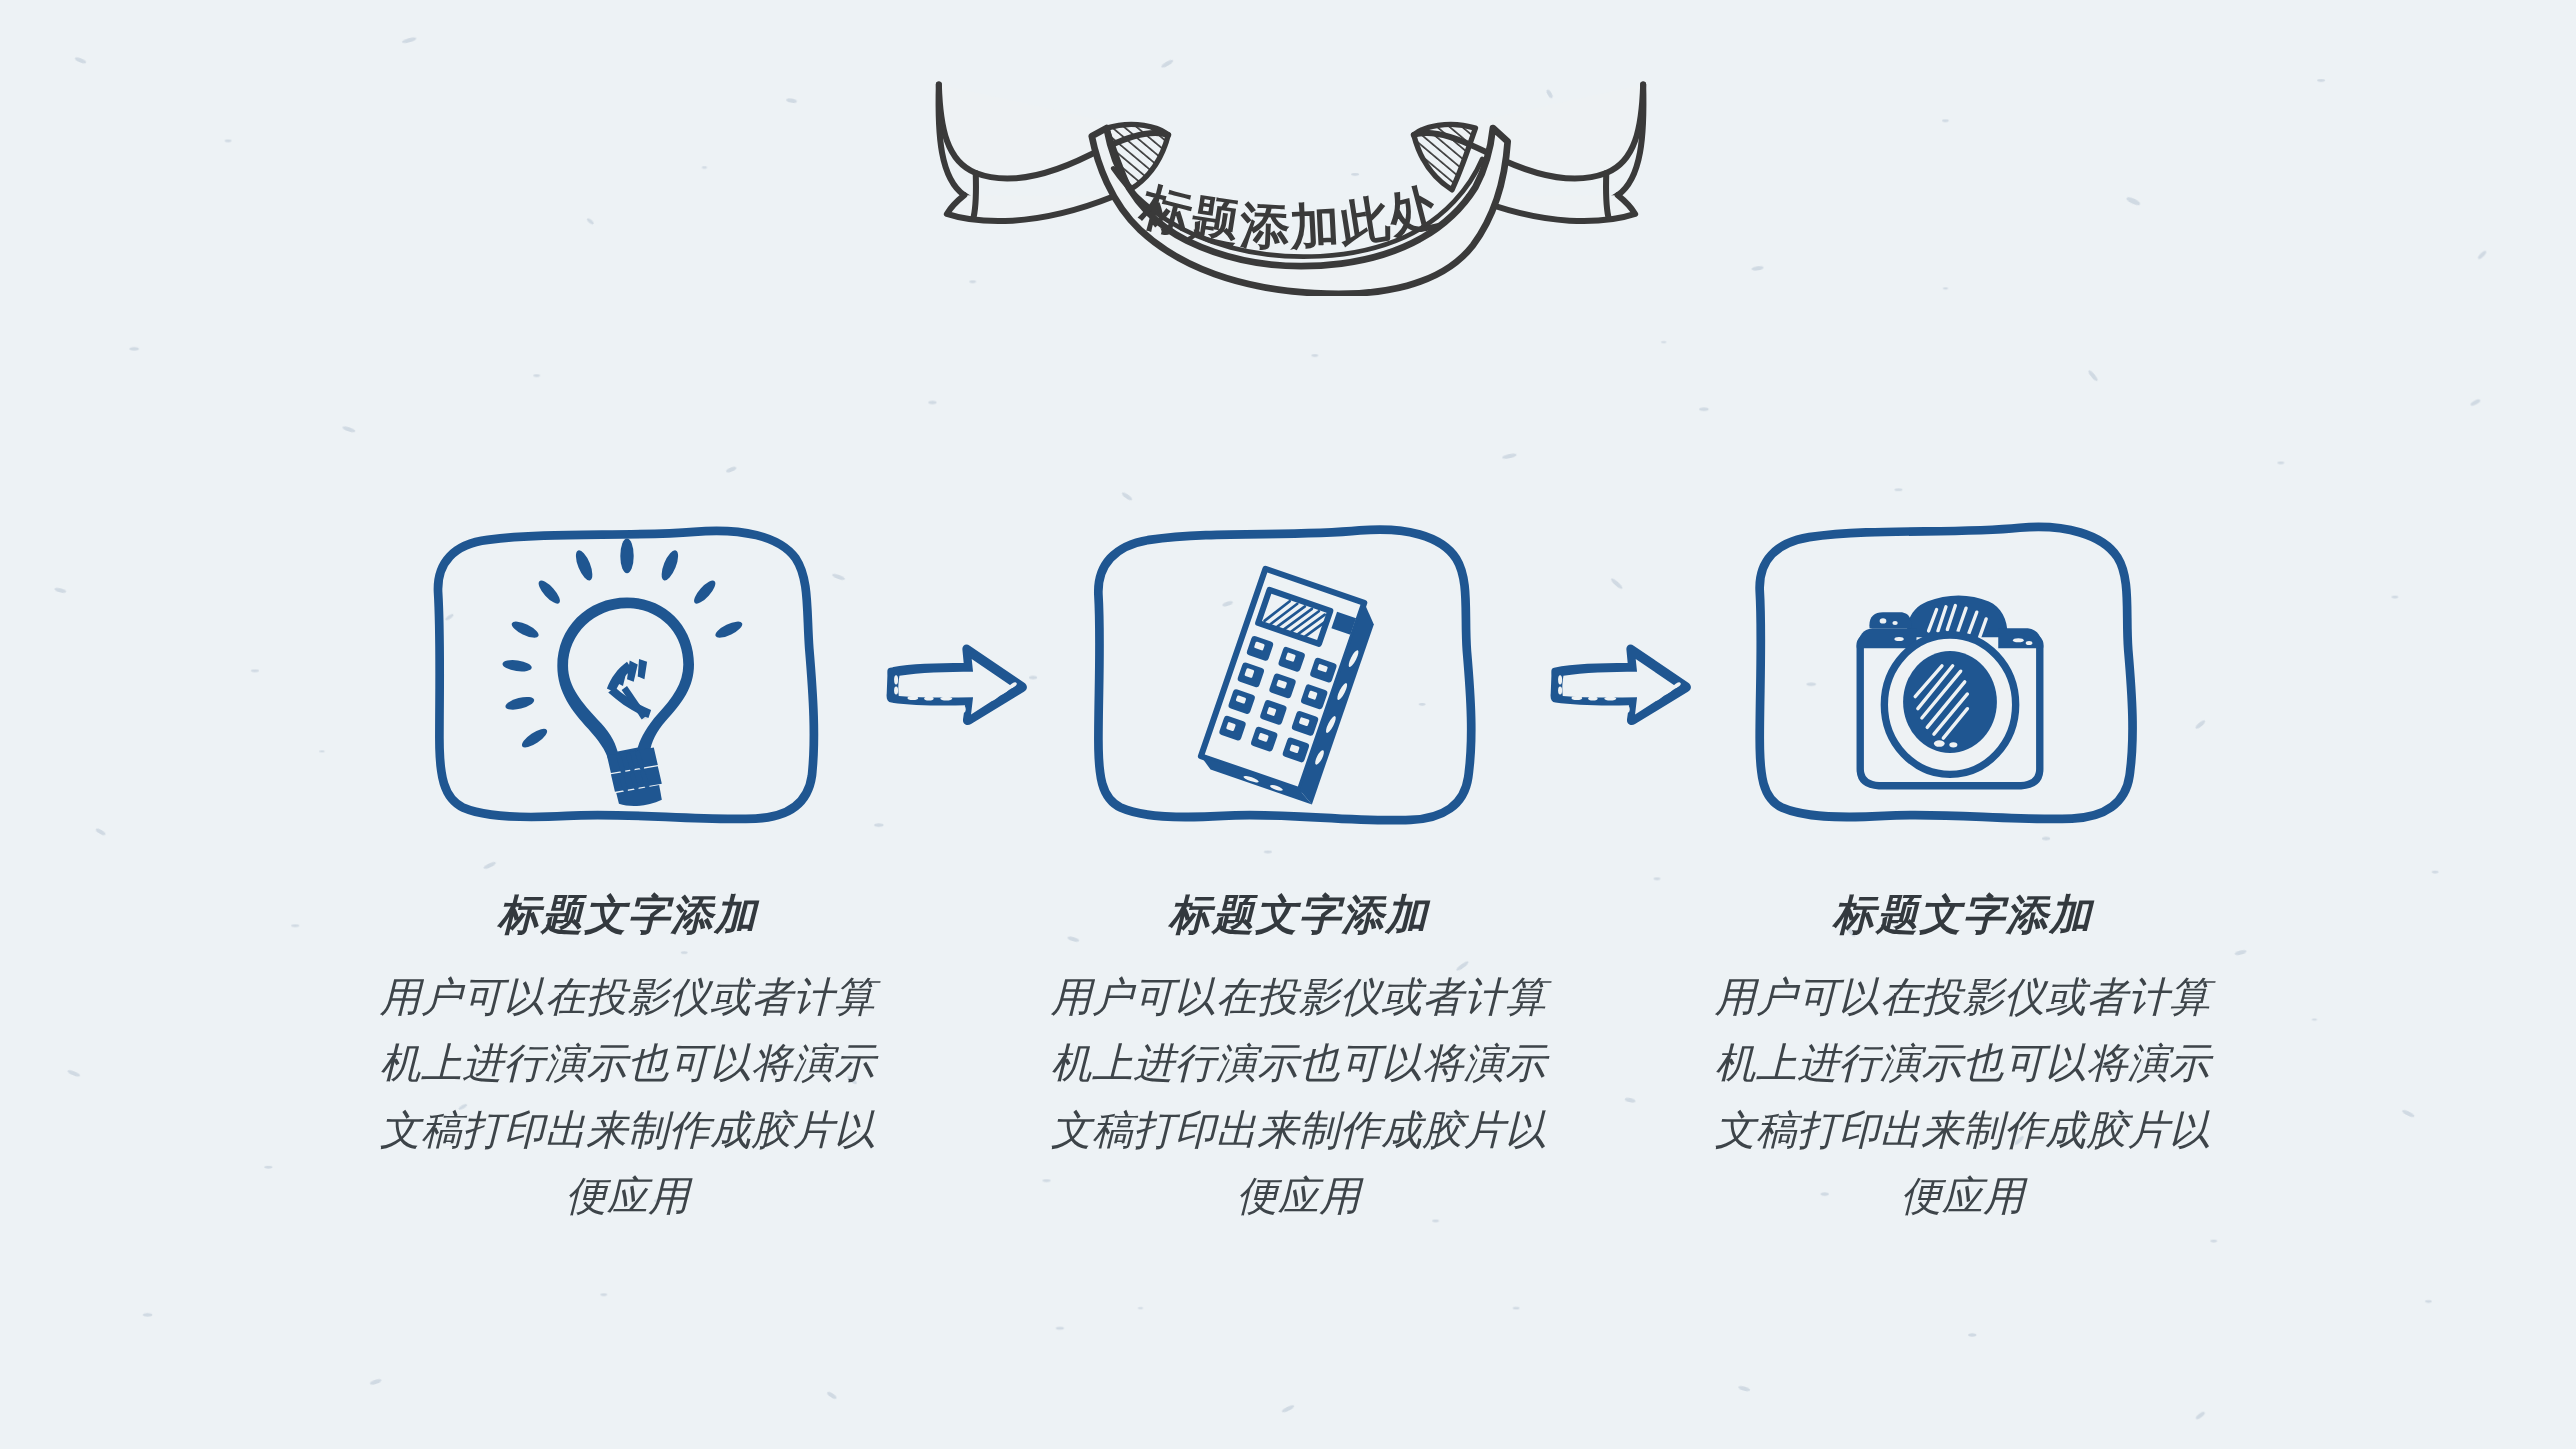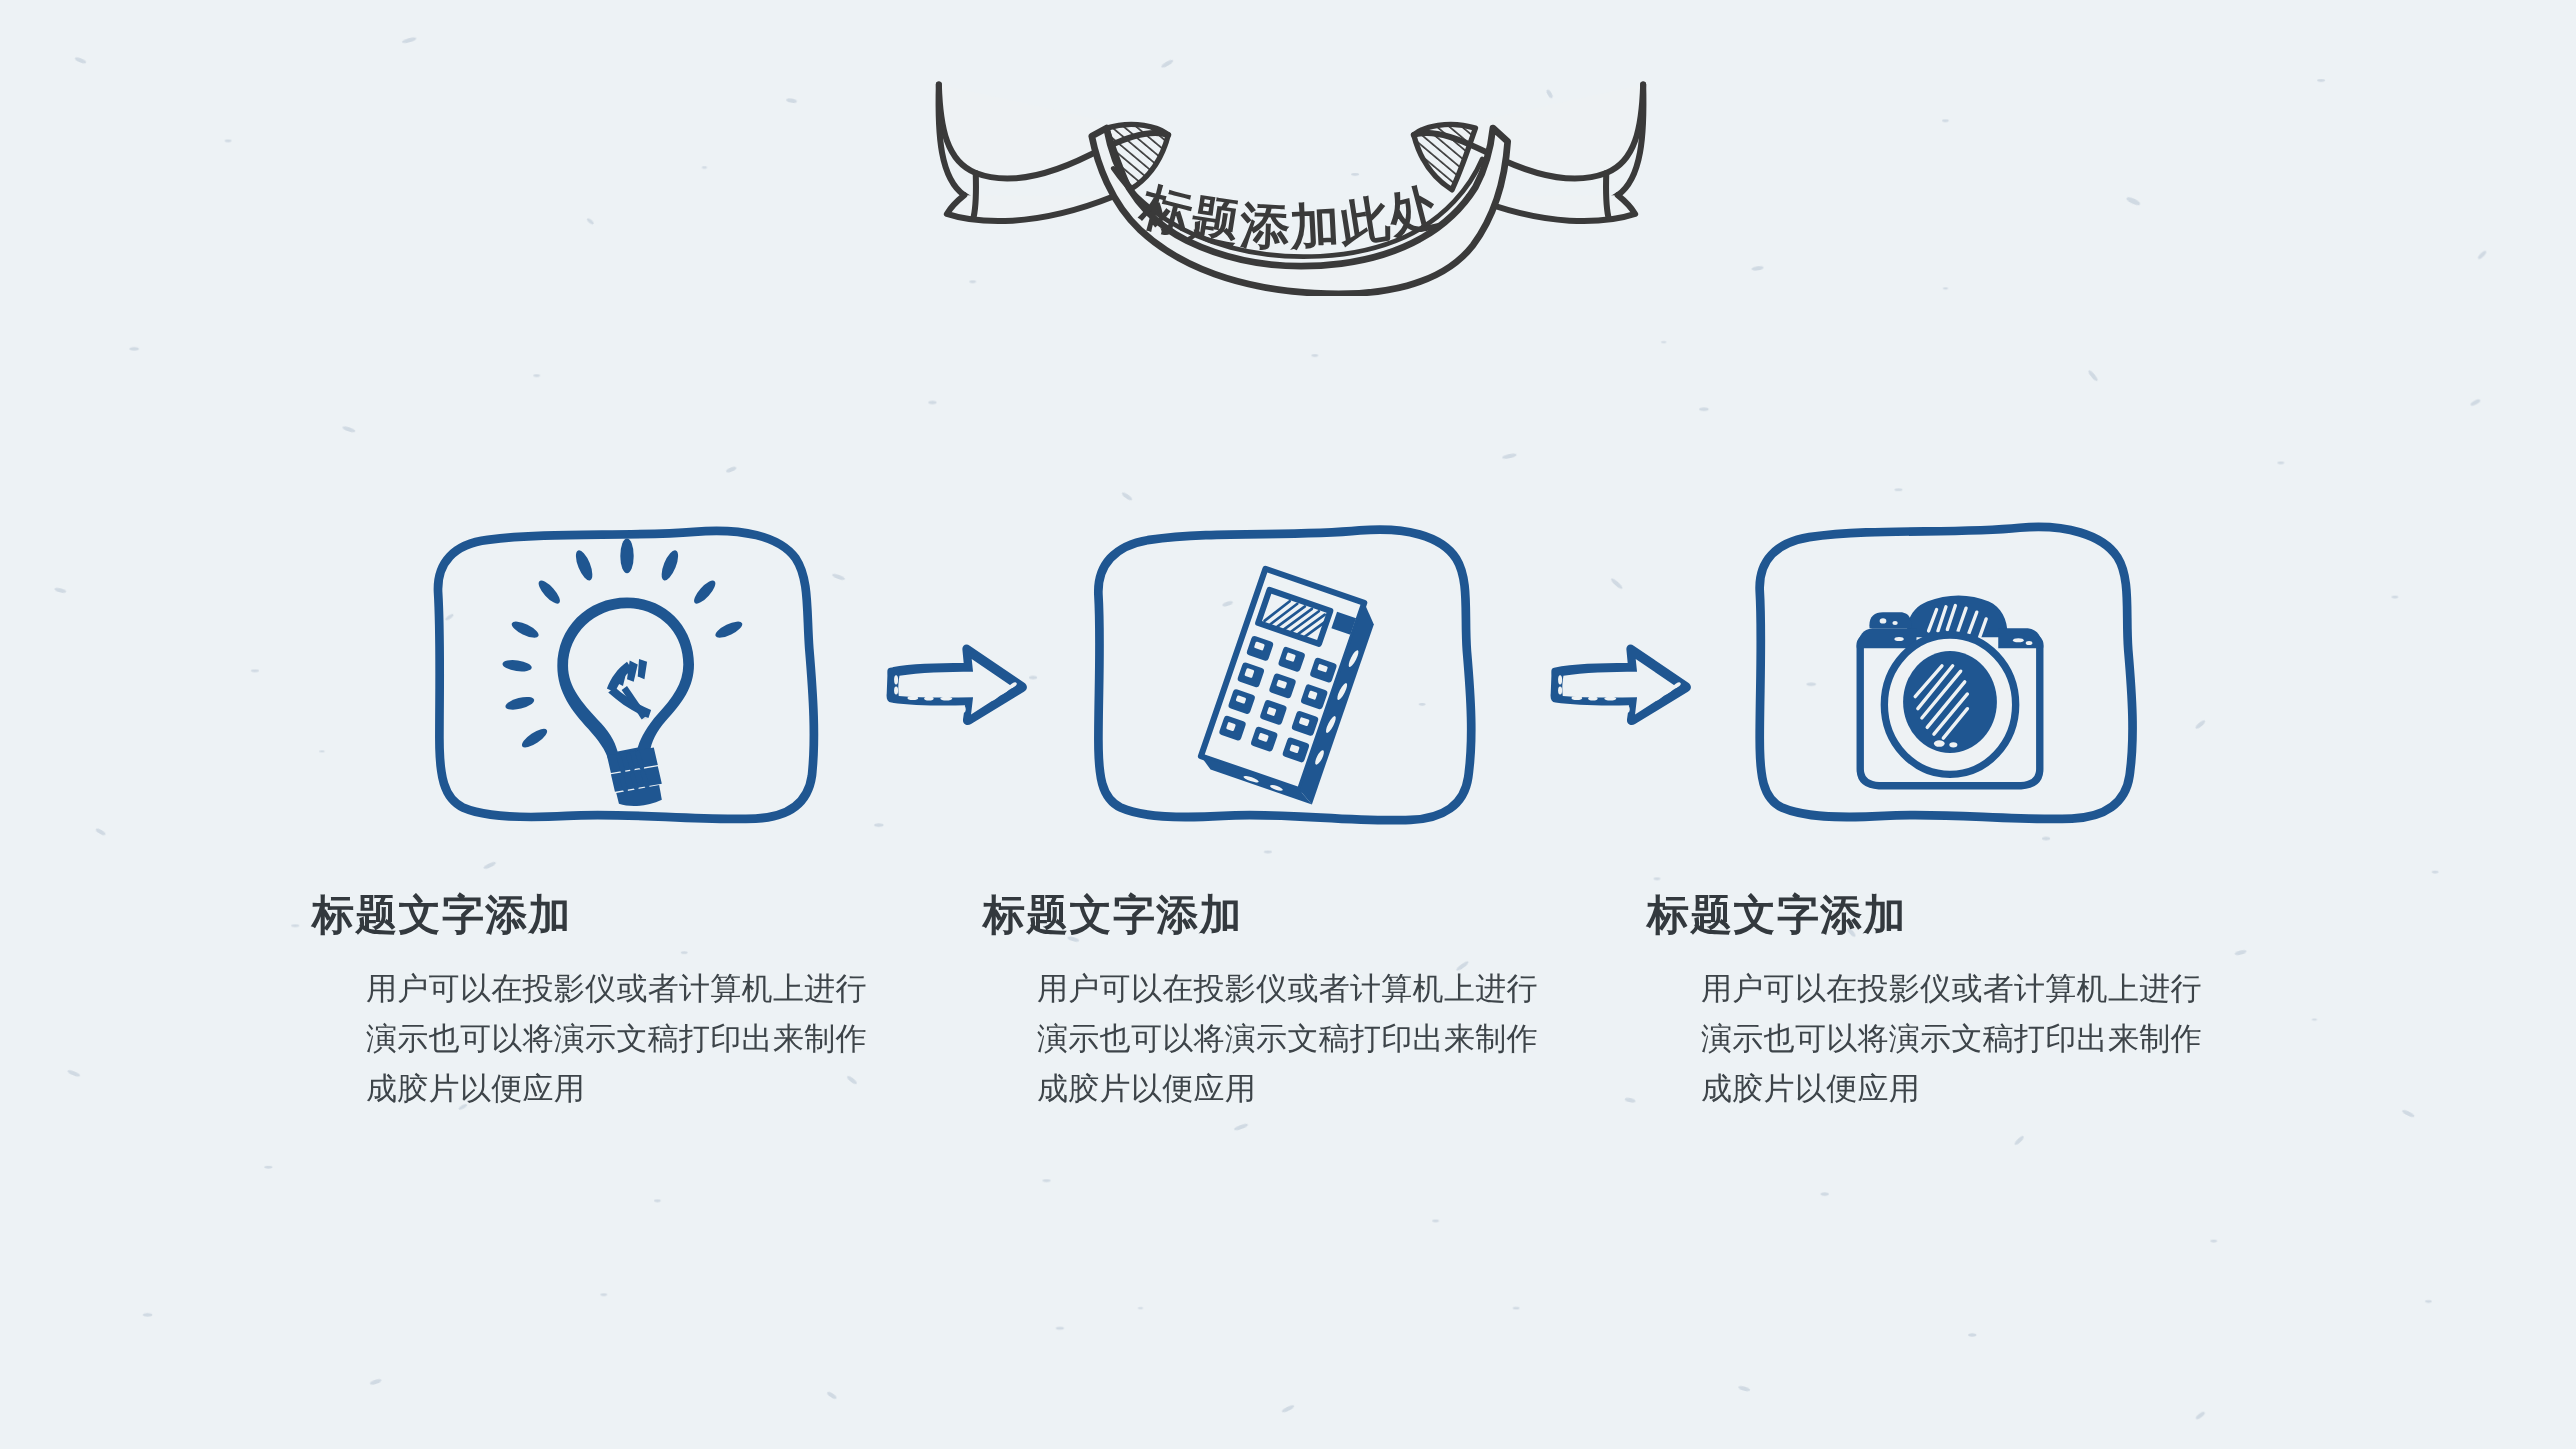--- a/index.html
+++ b/index.html
@@ -70,35 +70,37 @@
     position: absolute;
     left: 0;
     top: 892px;
     width: 2576px;
     height: 288px;
     z-index: 2;
   }
   .text-block {
     position: absolute;
     width: 631px;
+    text-align: center;
+    font-style: italic;
   }
   #text-1 { left: 312px; }
   #text-2 { left: 983px; }
   #text-3 { left: 1647px; }
 
   .card-title {
     font-size: 42px;
     font-weight: bold;
     color: #33393e;
     letter-spacing: 1.3px;
     line-height: 1.1;
     margin: 0 0 25.5px 0;
   }
   .card-body {
-    font-size: 31px;
+    font-size: 41px;
     color: #3d4449;
     line-height: 1.62;
     letter-spacing: 0.3px;
     margin: 0;
     padding: 0 54px;
   }
 </style>
 </head>
 <body>
 

